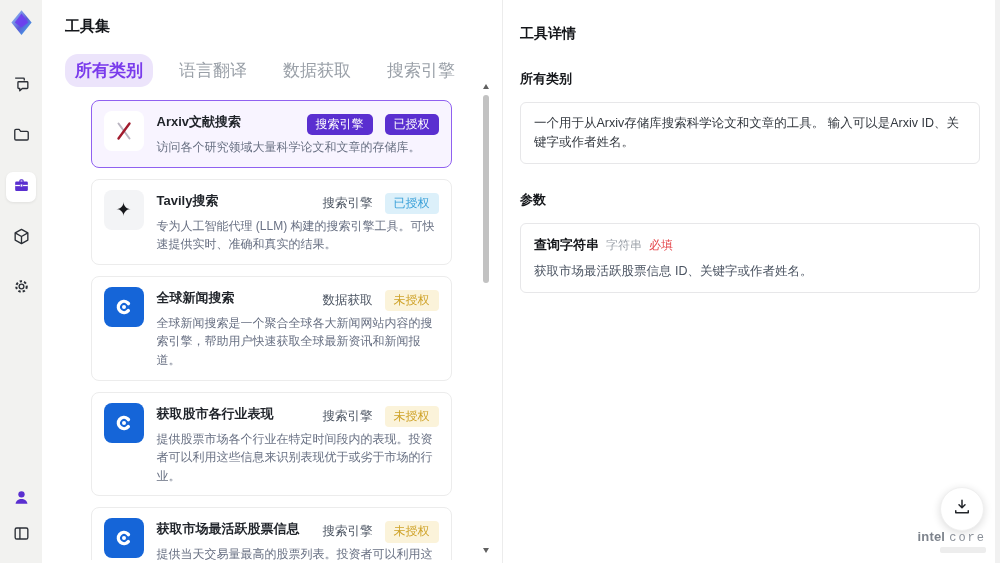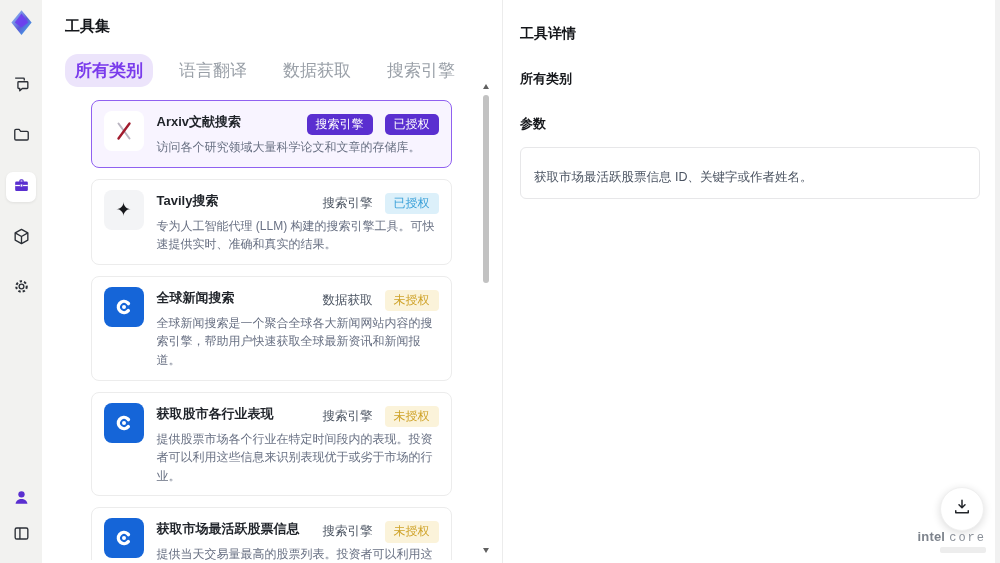--- a/index.html
+++ b/index.html
@@ -273,23 +273,31 @@
       <div class="arrow up"></div>
       <div class="thumb"></div>
       <div class="arrow down"></div>
     </div>
   </section>
 
   <section class="detail-pane">
     <h2 class="detail-title">工具详情</h2>
 
     <h3 class="section-title">所有类别</h3>
+    <div class="intro-box">
+      <span>一个用于从Arxiv存储库搜索科学论文和文章的工具。 输入可以是Arxiv ID、关键字或作者姓名。</span>
+    </div>
 
     <h3 class="section-title">参数</h3>
     <div class="param-box">
+      <div class="param-head">
+        <span class="param-name">查询字符串</span>
+        <span class="param-type">字符串</span>
+        <span class="param-required">必填</span>
+      </div>
       <div class="param-desc">获取市场最活跃股票信息 ID、关键字或作者姓名。</div>
     </div>
   </section>
 
   <div class="fab">
     <span>
       <svg viewBox="0 0 24 24" fill="none" stroke="#23262b" stroke-width="1.8" stroke-linecap="round" stroke-linejoin="round">
         <path d="M12 4v9m0 0l-3.6-3.6M12 13l3.6-3.6"></path>
         <path d="M4.5 16.5v2.5h15v-2.5"></path>
       </svg>

